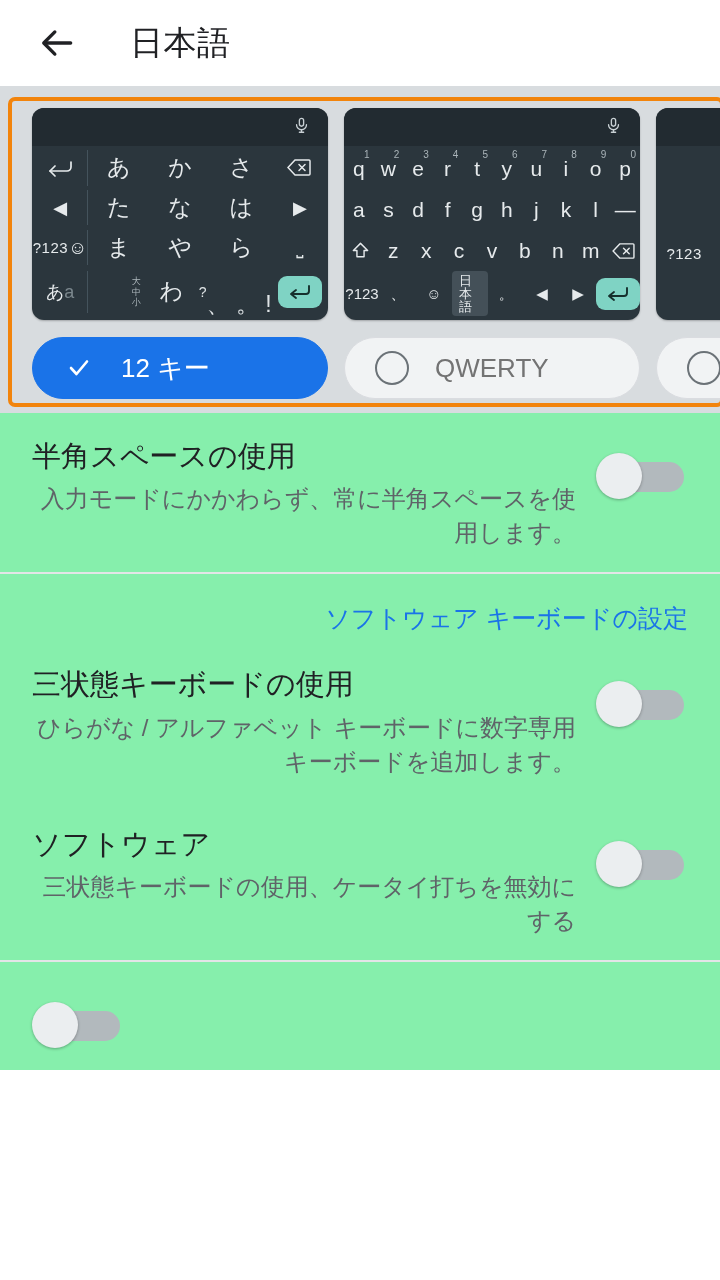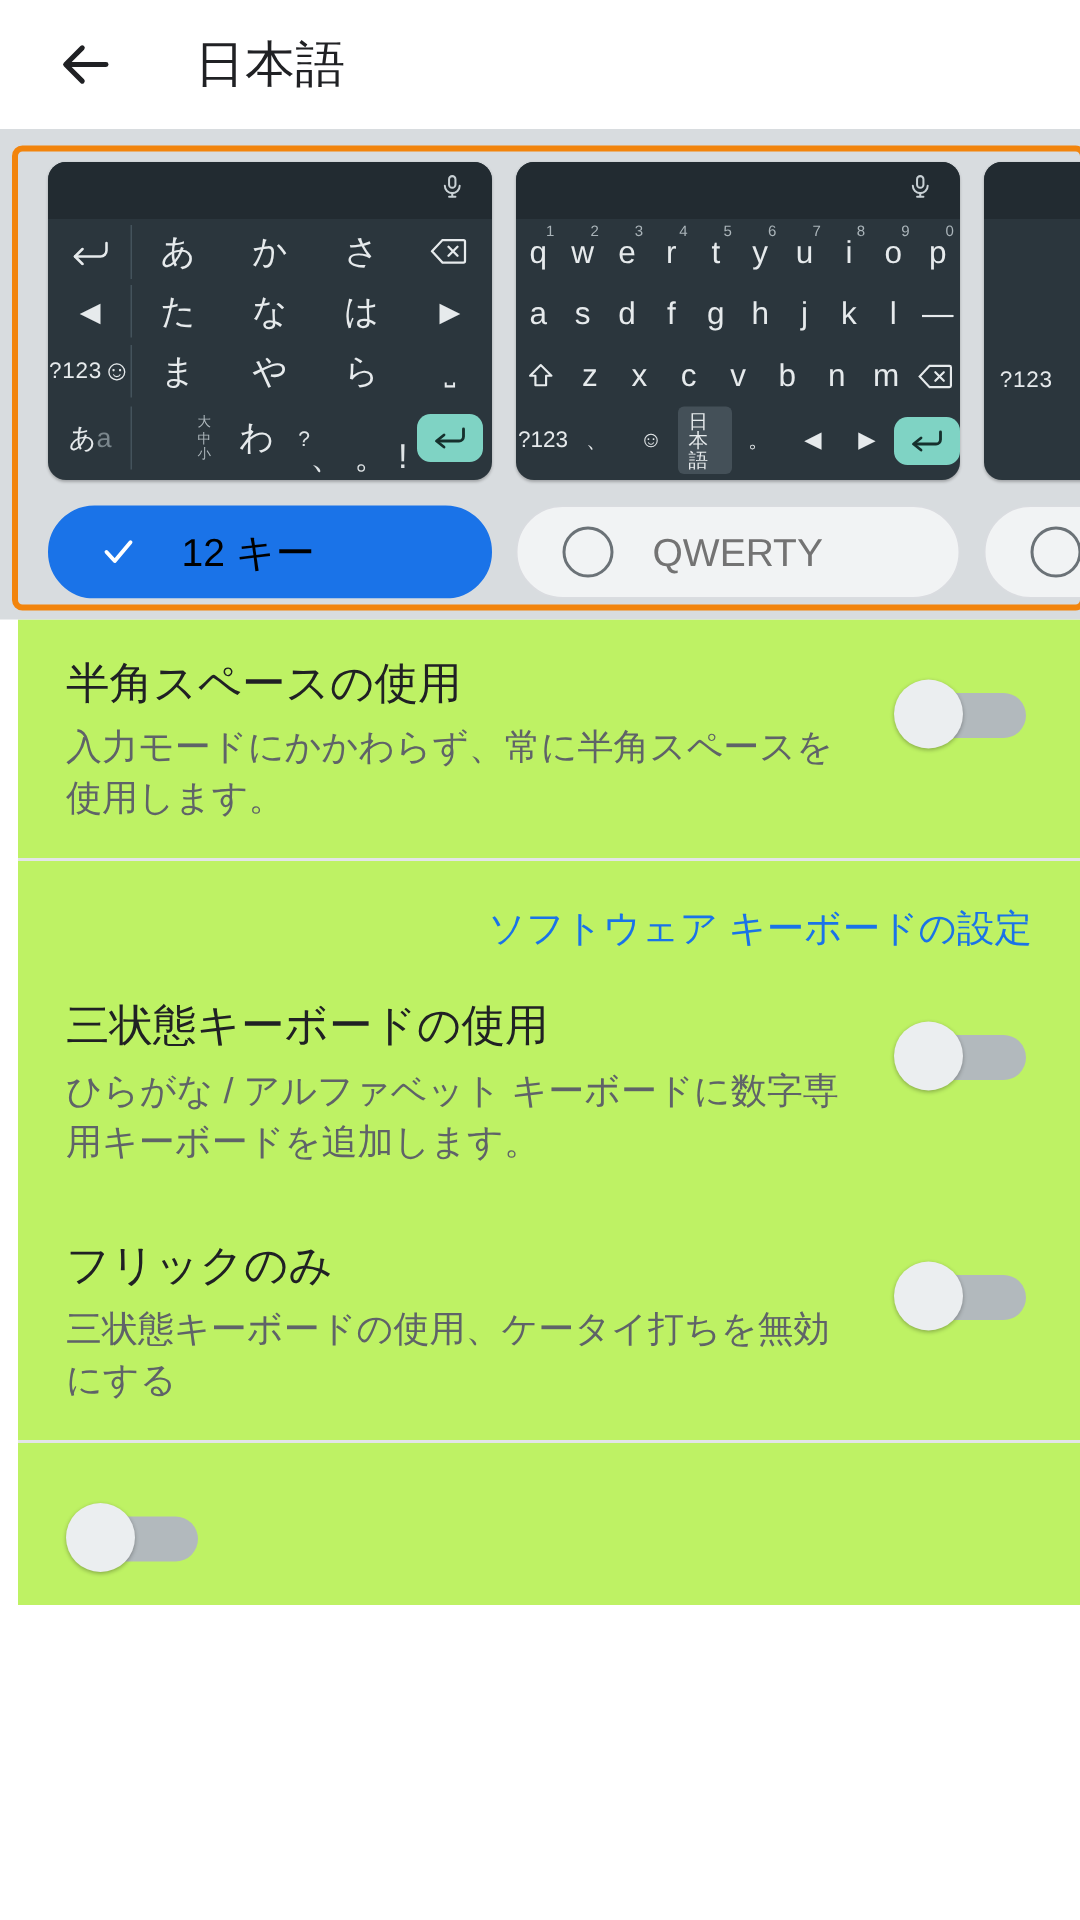--- a/index.html
+++ b/index.html
@@ -199,41 +199,42 @@
     display: flex;
     align-items: center;
     justify-content: center;
   }
   .kb-chip .chip-label {
     margin-left: 26px;
     font-size: 26px;
     color: #737373;
     white-space: nowrap;
   }
-  .kb-chip.selected .chip-label { color: #000000; }
-
-  
-  .settings { background: #bef264; margin-left: 12px; }
+  .kb-chip.selected .chip-label { color: #ffffff; }
+
+  
+  .settings { background: #86efac; }
   .row {
     display: flex;
     align-items: flex-start;
     padding: 26px 32px 22px 32px;
     box-sizing: border-box;
   }
   .row .texts { flex: 1 1 auto; padding-right: 20px; }
   .row .title {
     font-size: 29px;
     color: #202124;
     line-height: 1.18;
   }
   .row .summary {
     font-size: 24px;
     color: #5f6368;
     line-height: 1.42;
     margin-top: 9px;
+    text-align: right;
   }
   .switch {
     flex: 0 0 auto;
     width: 92px;
     height: 46px;
     position: relative;
     margin-top: 14px;
   }
   .switch .track {
     position: absolute;
@@ -529,21 +530,21 @@
       <div class="summary">ひらがな / アルファベット キーボードに数字専用キーボードを追加します。</div>
     </div>
     <div class="switch">
       <div class="track"></div>
       <div class="knob"></div>
     </div>
   </div>
 
   <div class="row">
     <div class="texts">
-      <div class="title">フリックのみ</div>
+      <div class="title">ソフトウェア</div>
       <div class="summary">三状態キーボードの使用、ケータイ打ちを無効にする</div>
     </div>
     <div class="switch">
       <div class="track"></div>
       <div class="knob"></div>
     </div>
   </div>
 
   <div class="divider"></div>
 

